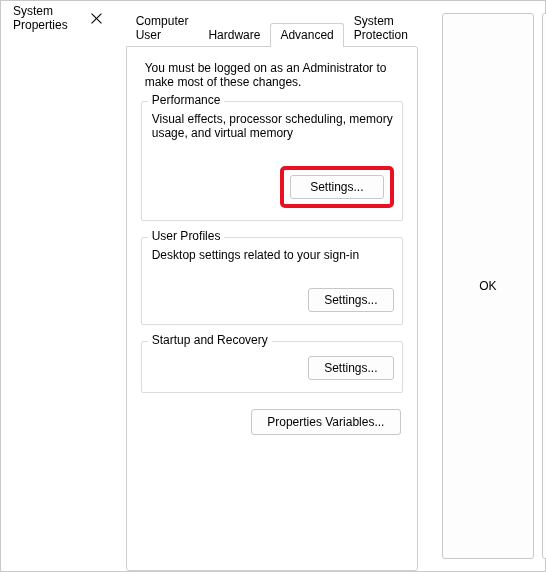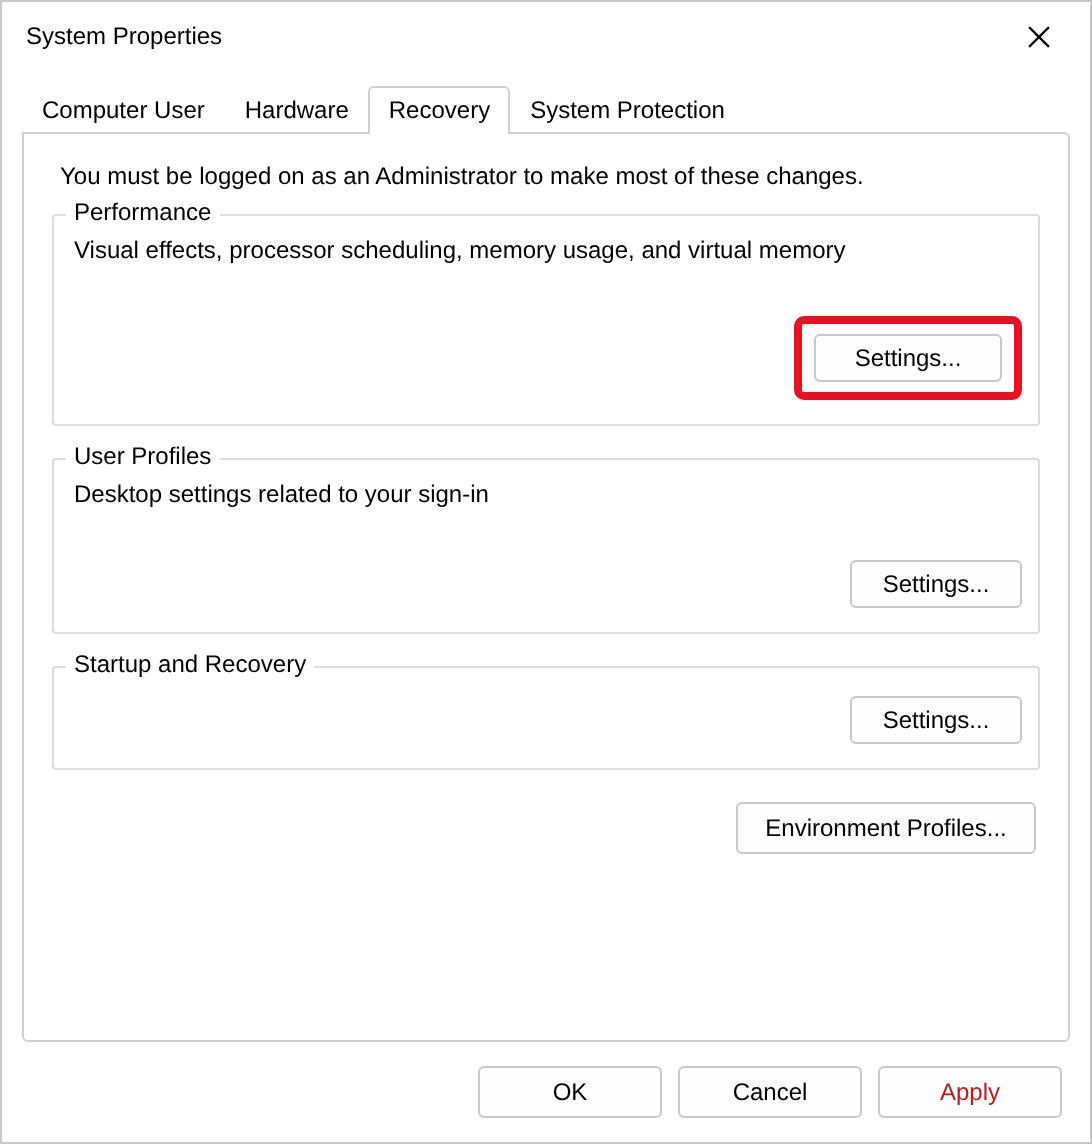--- a/index.html
+++ b/index.html
@@ -15,21 +15,21 @@
       width: 546px;
       height: 572px;
       overflow: hidden;
     }
     .window {
       width: 546px;
       height: 572px;
       background: #fff;
       border: 1px solid #c8c8c8;
       display: flex;
-      flex-direction: column;
+      flex-direction: row;
     }
     .titlebar {
       display: flex;
       align-items: center;
       justify-content: space-between;
       height: 34px;
       padding: 0 4px 0 12px;
     }
     .titlebar-title {
       font-size: 12px;
@@ -167,21 +167,21 @@
         <line x1="0.5" y1="0.5" x2="9.5" y2="9.5" stroke="#000" stroke-width="1"></line>
         <line x1="9.5" y1="0.5" x2="0.5" y2="9.5" stroke="#000" stroke-width="1"></line>
       </svg>
     </div>
   </div>
 
   <div class="content">
     <div class="tabs">
       <div class="tab">Computer User</div>
       <div class="tab">Hardware</div>
-      <div class="tab active">Recovery</div>
+      <div class="tab active">Advanced</div>
       <div class="tab">System Protection</div>
     </div>
 
     <div class="tabpanel-outer">
       <div class="admin-note">You must be logged on as an Administrator to make most of these changes.</div>
 
       <div class="groupbox">
         <span class="groupbox-legend">Performance</span>
         <div class="groupbox-desc">Visual effects, processor scheduling, memory usage, and virtual memory</div>
         <div class="groupbox-row">
@@ -200,21 +200,21 @@
       </div>
 
       <div class="groupbox">
         <span class="groupbox-legend">Startup and Recovery</span>
         <div class="groupbox-row">
           <button class="btn">Settings...</button>
         </div>
       </div>
 
       <div class="envvars-row">
-        <button class="btn envvars-btn">Environment Profiles...</button>
+        <button class="btn envvars-btn">Properties Variables...</button>
       </div>
     </div>
   </div>
 
   <div class="footer">
     <button class="btn">OK</button>
     <button class="btn">Cancel</button>
     <button class="btn disabled">Apply</button>
   </div>
 </div>

